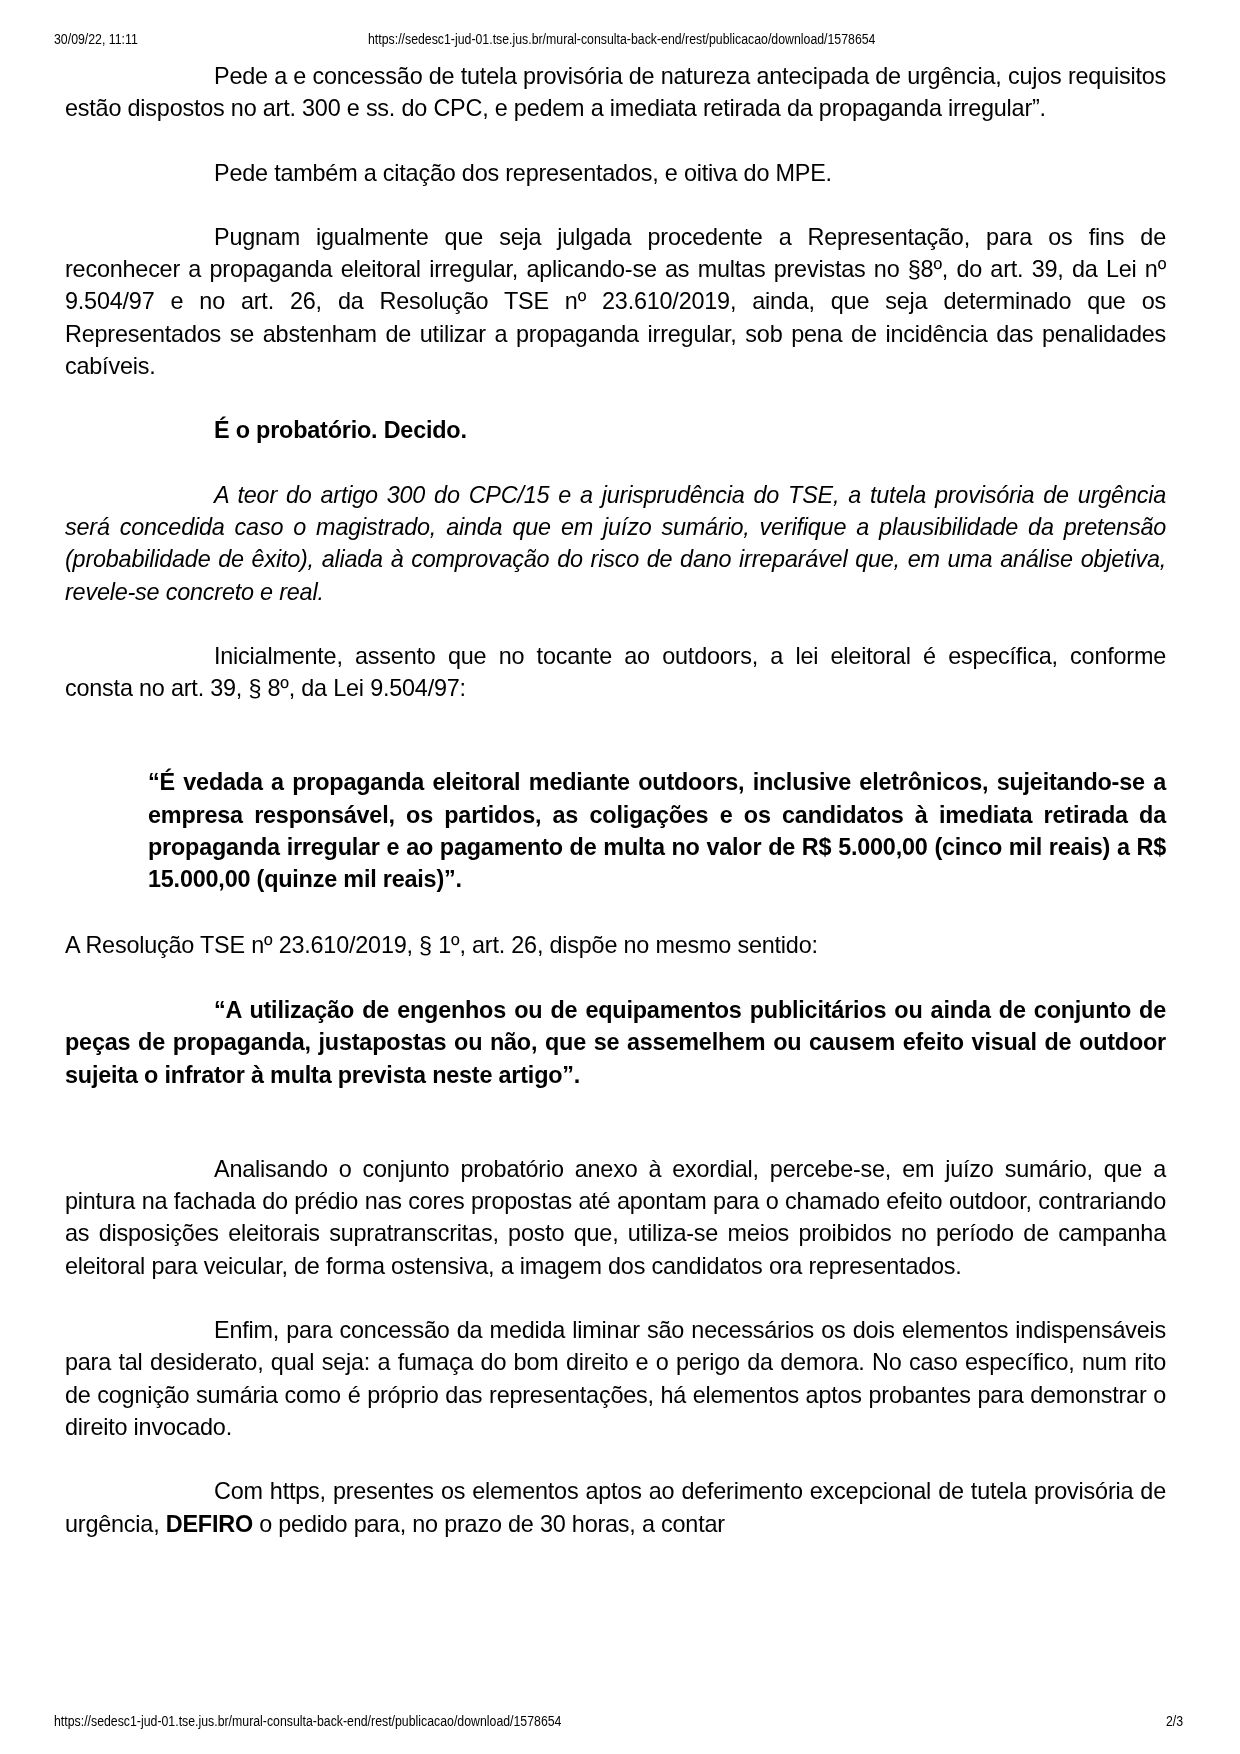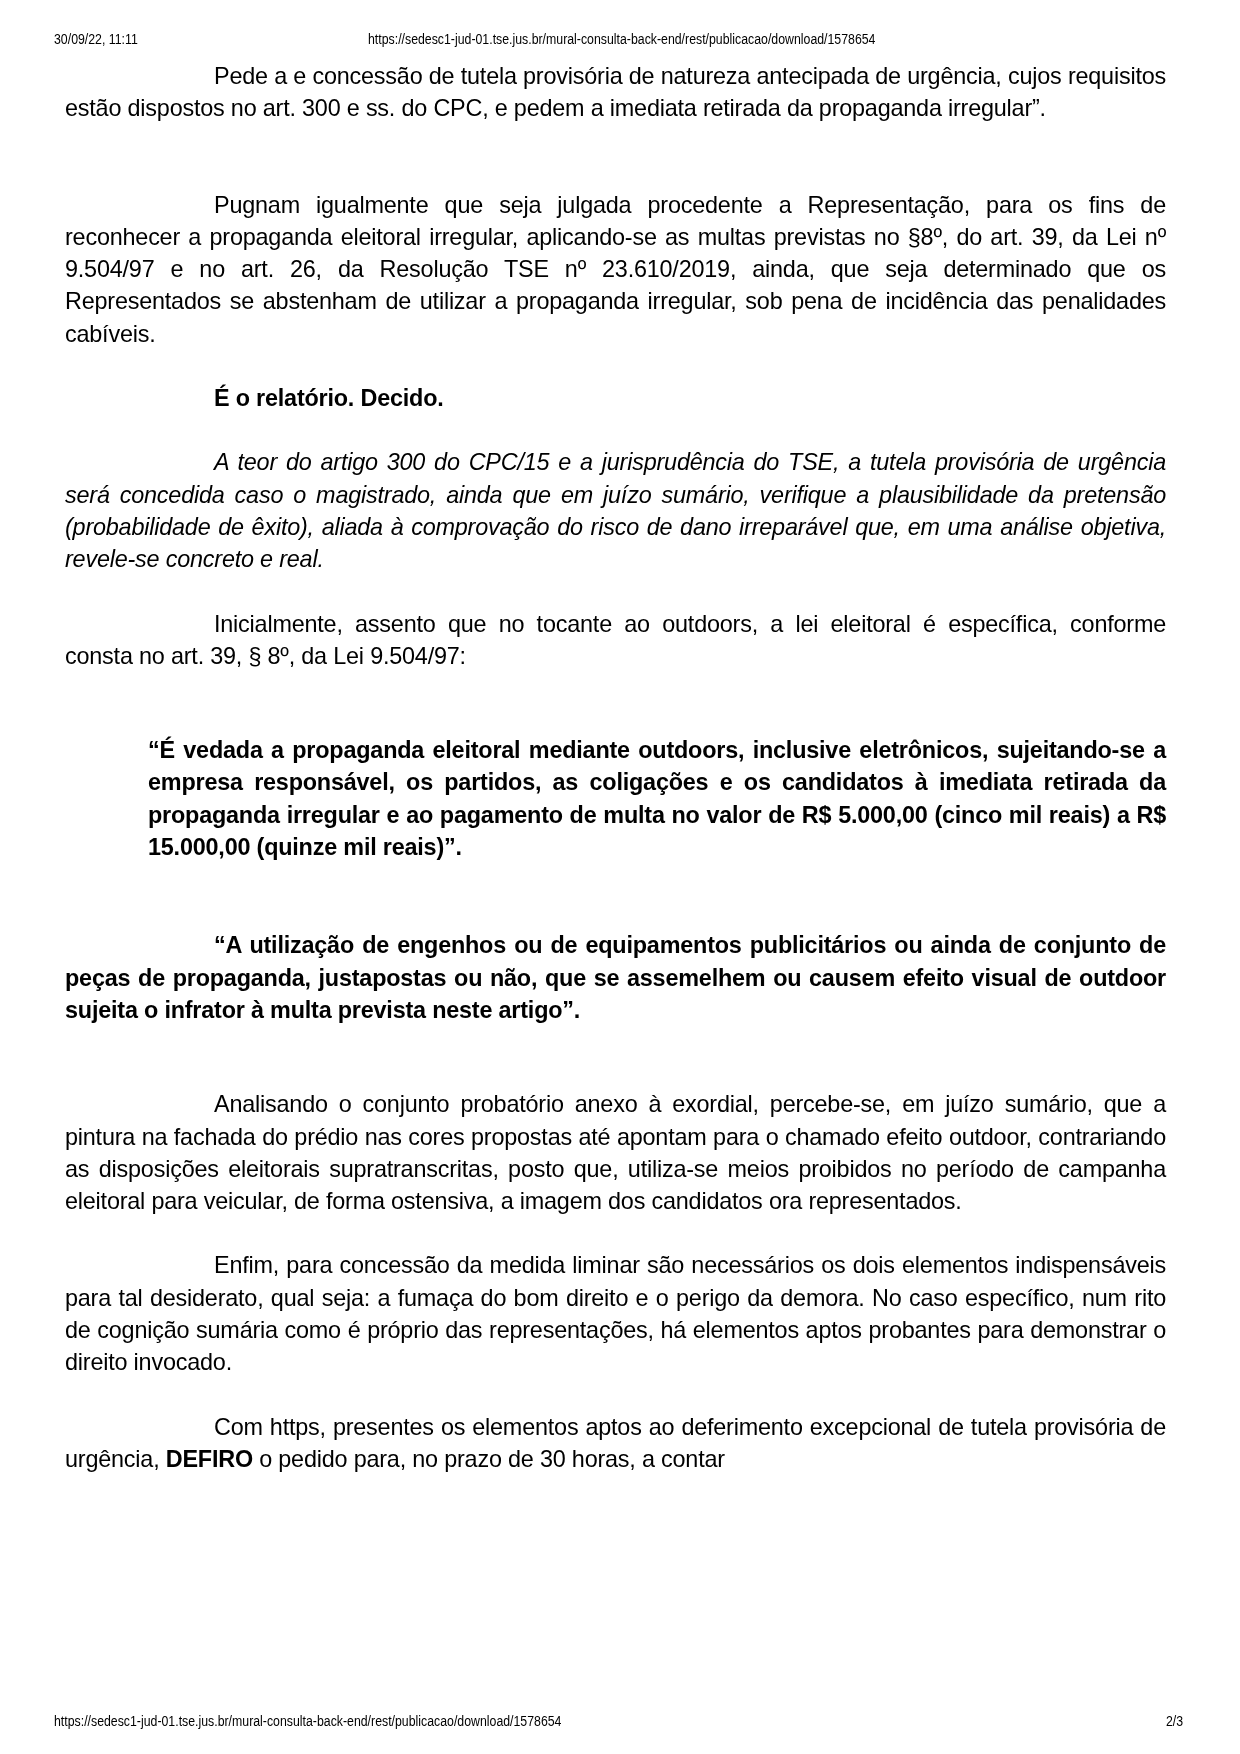--- a/index.html
+++ b/index.html
@@ -28,31 +28,33 @@
   </style>
 </head>
 <body>
 
 <div class="hdr hdr-date">30/09/22, 11:11</div>
 <div class="hdr hdr-url">https://sedesc1-jud-01.tse.jus.br/mural-consulta-back-end/rest/publicacao/download/1578654</div>
 
 <div class="content">
   <p class="p">Pede a e concessão de tutela provisória de natureza antecipada de urgência, cujos requisitos estão dispostos no art. 300 e ss. do CPC, e pedem a imediata retirada da propaganda irregular”.</p>
   <div class="gap1"></div>
+  <p class="p">Pede também a citação dos representados, e oitiva do MPE.</p>
   <div class="gap1"></div>
   <p class="p">Pugnam igualmente que seja julgada procedente a Representação, para os fins de reconhecer a propaganda eleitoral irregular, aplicando-se as multas previstas no §8º, do art. 39, da Lei nº 9.504/97 e no art. 26, da Resolução TSE nº 23.610/2019, ainda, que seja determinado que os Representados se abstenham de utilizar a propaganda irregular, sob pena de incidência das penalidades cabíveis.</p>
   <div class="gap1"></div>
-  <p class="p bold">É o relatório. Decido.</p>
+  <p class="p bold">É o probatório. Decido.</p>
   <div class="gap1"></div>
   <p class="p italic">A teor do artigo 300 do CPC/15 e a jurisprudência do TSE, a tutela provisória de urgência será concedida caso o magistrado, ainda que em juízo sumário, verifique a plausibilidade da pretensão (probabilidade de êxito), aliada à comprovação do risco de dano irreparável que, em uma análise objetiva, revele-se concreto e real.</p>
   <div class="gap1"></div>
   <p class="p">Inicialmente, assento que no tocante ao outdoors, a lei eleitoral é específica, conforme consta no art. 39, § 8º, da Lei 9.504/97:</p>
   <div class="gap3"></div>
   <p class="p quote-block">“É vedada a propaganda eleitoral mediante outdoors, inclusive eletrônicos, sujeitando-se a empresa responsável, os partidos, as coligações e os candidatos à imediata retirada da propaganda irregular e ao pagamento de multa no valor de R$ 5.000,00 (cinco mil reais) a R$ 15.000,00 (quinze mil reais)”.</p>
   <div class="gap2"></div>
+  <p class="p noindent">A Resolução TSE nº 23.610/2019, § 1º, art. 26, dispõe no mesmo sentido:</p>
   <div class="gap2"></div>
   <p class="p bold">“A utilização de engenhos ou de equipamentos publicitários ou ainda de conjunto de peças de propaganda, justapostas ou não, que se assemelhem ou causem efeito visual de outdoor sujeita o infrator à multa prevista neste artigo”.</p>
   <div class="gap3"></div>
   <p class="p">Analisando o conjunto probatório anexo à exordial, percebe-se, em juízo sumário, que a pintura na fachada do prédio nas cores propostas até apontam para o chamado efeito outdoor, contrariando as disposições eleitorais supratranscritas, posto que, utiliza-se meios proibidos no período de campanha eleitoral para veicular, de forma ostensiva, a imagem dos candidatos ora representados.</p>
   <div class="gap1"></div>
   <p class="p">Enfim, para concessão da medida liminar são necessários os dois elementos indispensáveis para tal desiderato, qual seja: a fumaça do bom direito e o perigo da demora. No caso específico, num rito de cognição sumária como é próprio das representações, há elementos aptos probantes para demonstrar o direito invocado.</p>
   <div class="gap1"></div>
   <p class="p"><span>Com https, presentes os elementos aptos ao deferimento excepcional de tutela provisória de urgência, </span><span class="bold">DEFIRO</span><span> o pedido para, no prazo de 30 horas, a contar</span></p>
 </div>
 

